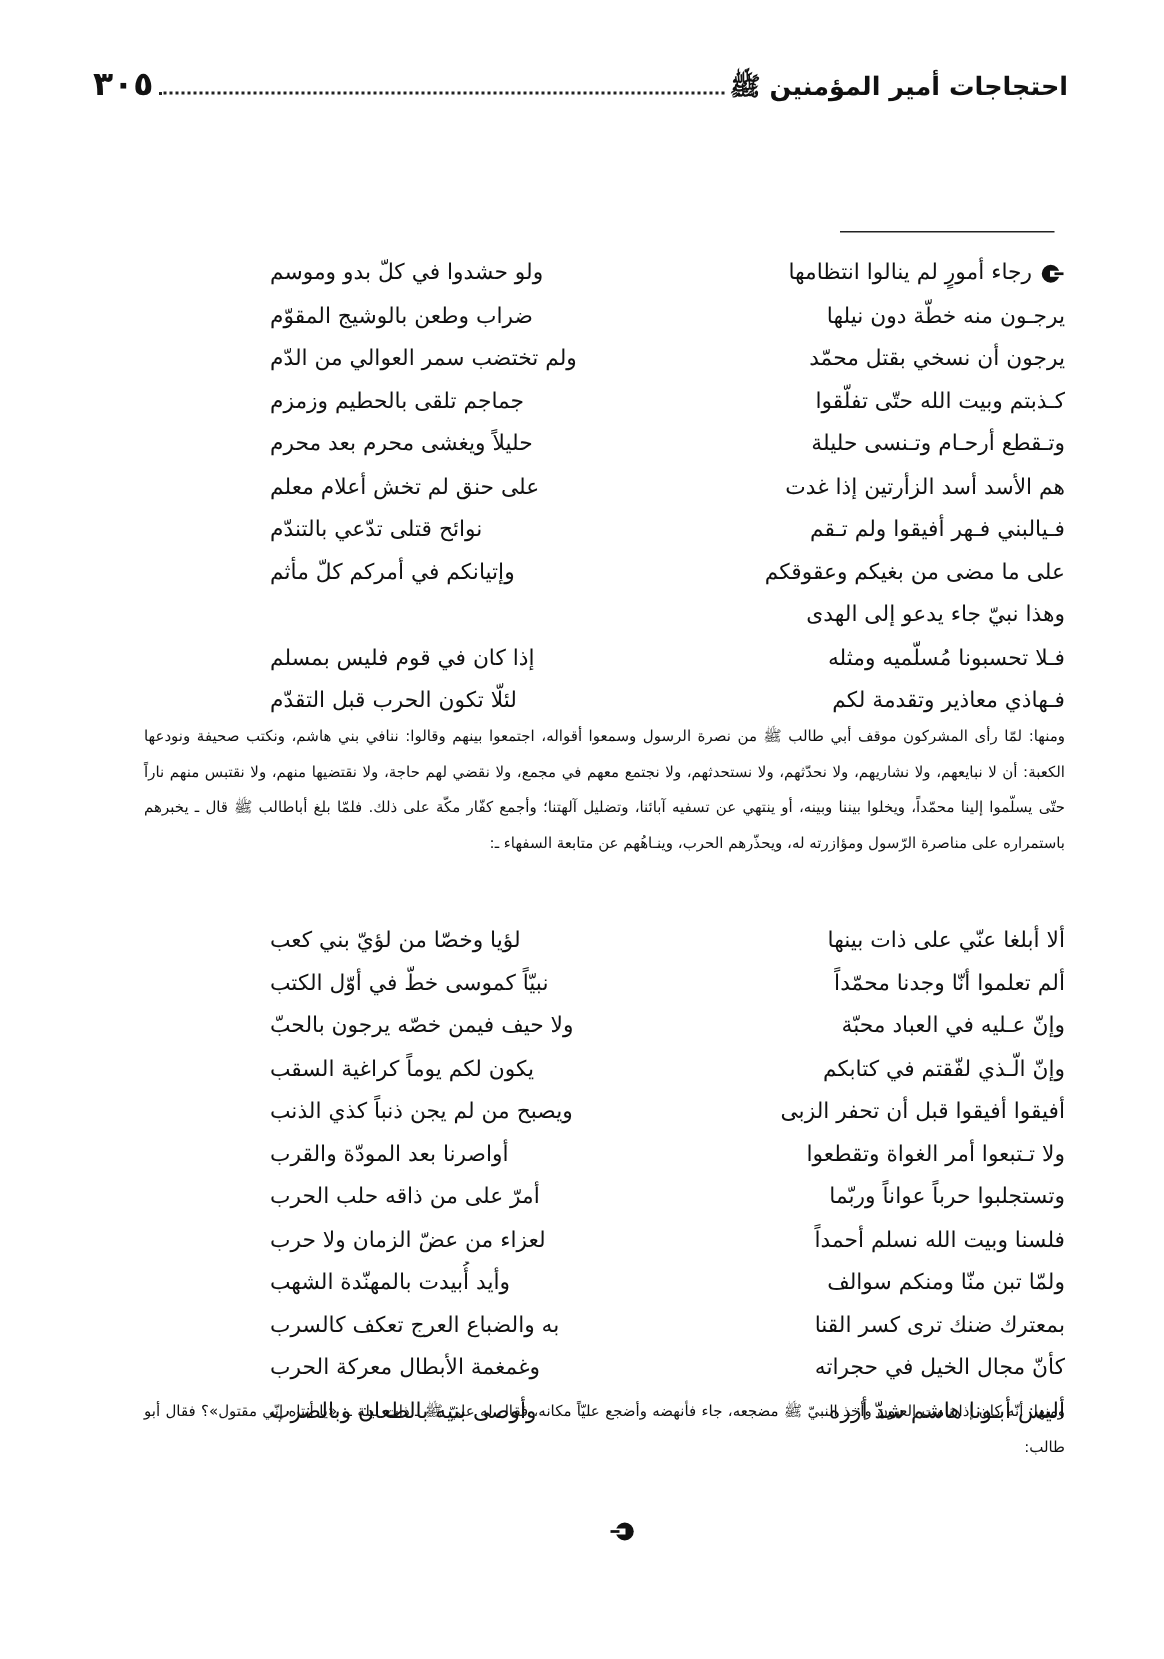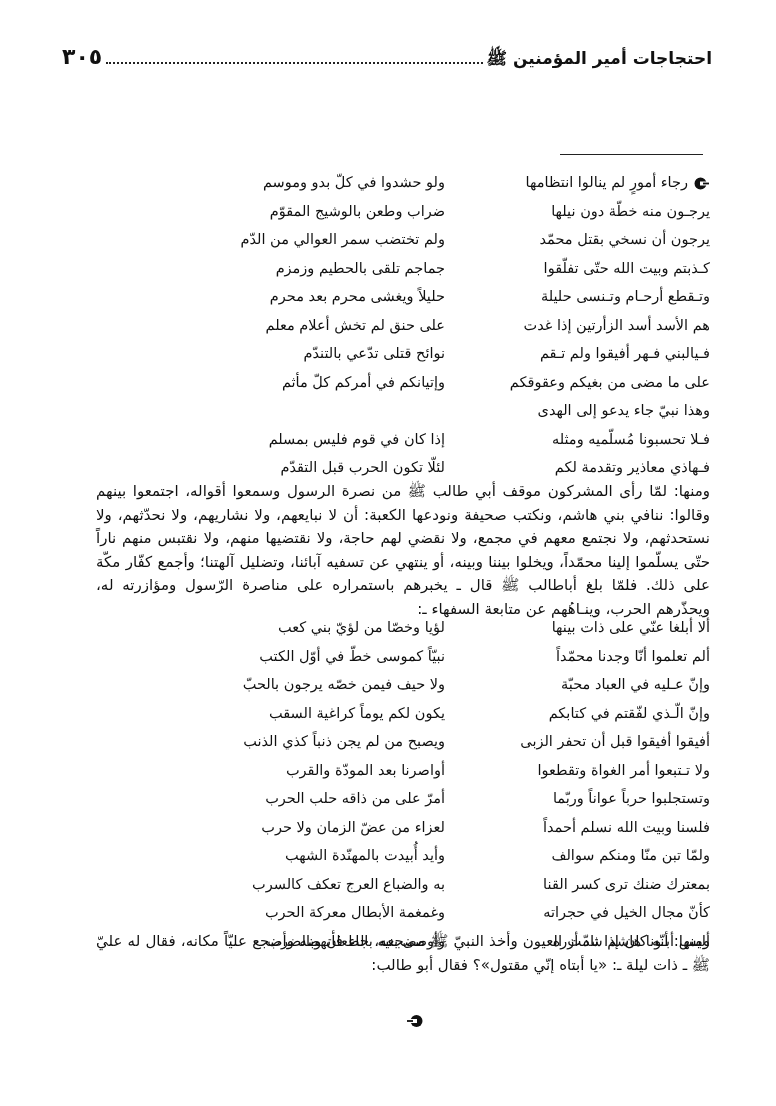--- a/index.html
+++ b/index.html
@@ -72,33 +72,33 @@
       height: 28.5px;
       line-height: 28.5px;
       white-space: nowrap;
     }
     .hemi {
       width: 265px;
       overflow: hidden;
       text-align: right;
     }
     .hemi.second {
-      text-align: right;
+      text-align: left;
       padding-right: 0;
     }
     .poem1 { top: 168px; }
     .poem2 { top: 613px; }
     .prose {
       position: absolute;
       left: 96px;
       width: 614px;
       direction: rtl;
       text-align: justify;
       font-family: "DejaVu Sans", sans-serif;
-      font-size: 15px;
+      font-size: 10px;
       line-height: 23.5px;
     }
     .prose p {
       margin: 0;
       text-align-last: right;
     }
     .prose1 { top: 480px; }
     .prose2 { top: 930px; }
     .arrow {
       display: inline-block;

